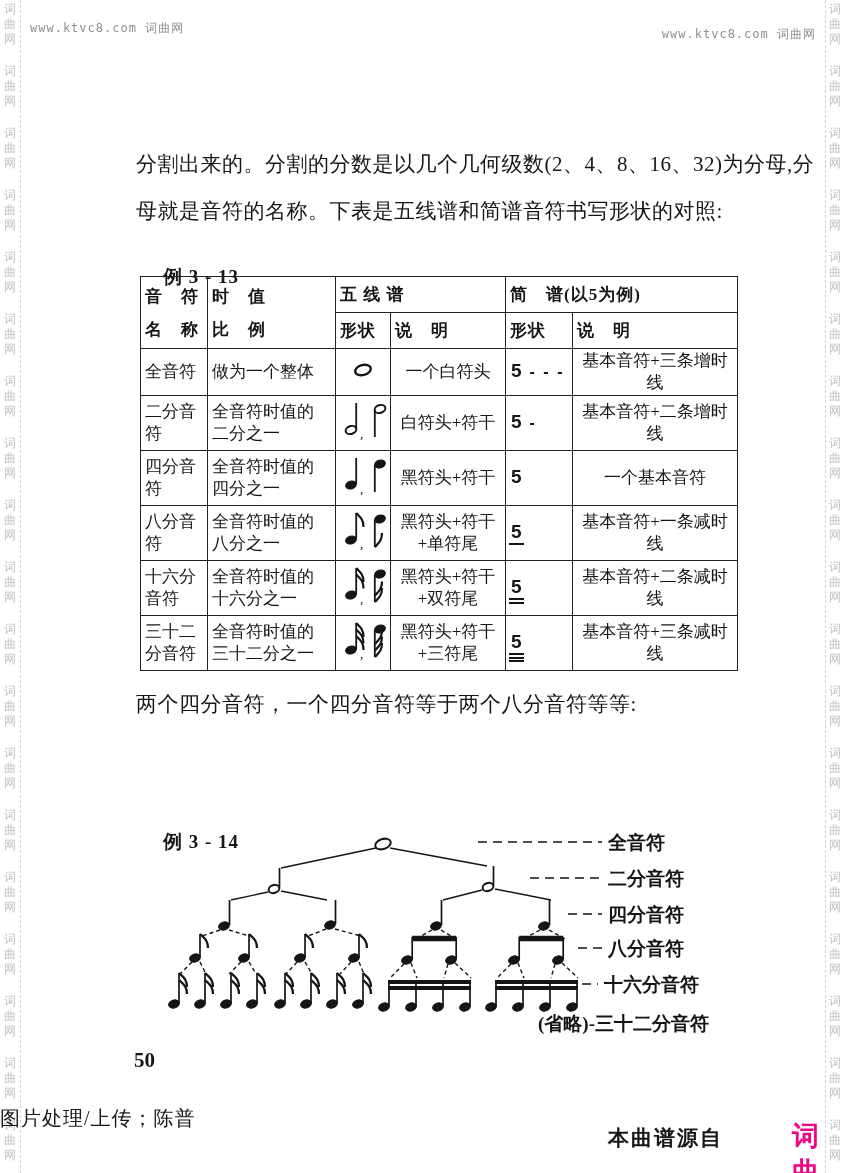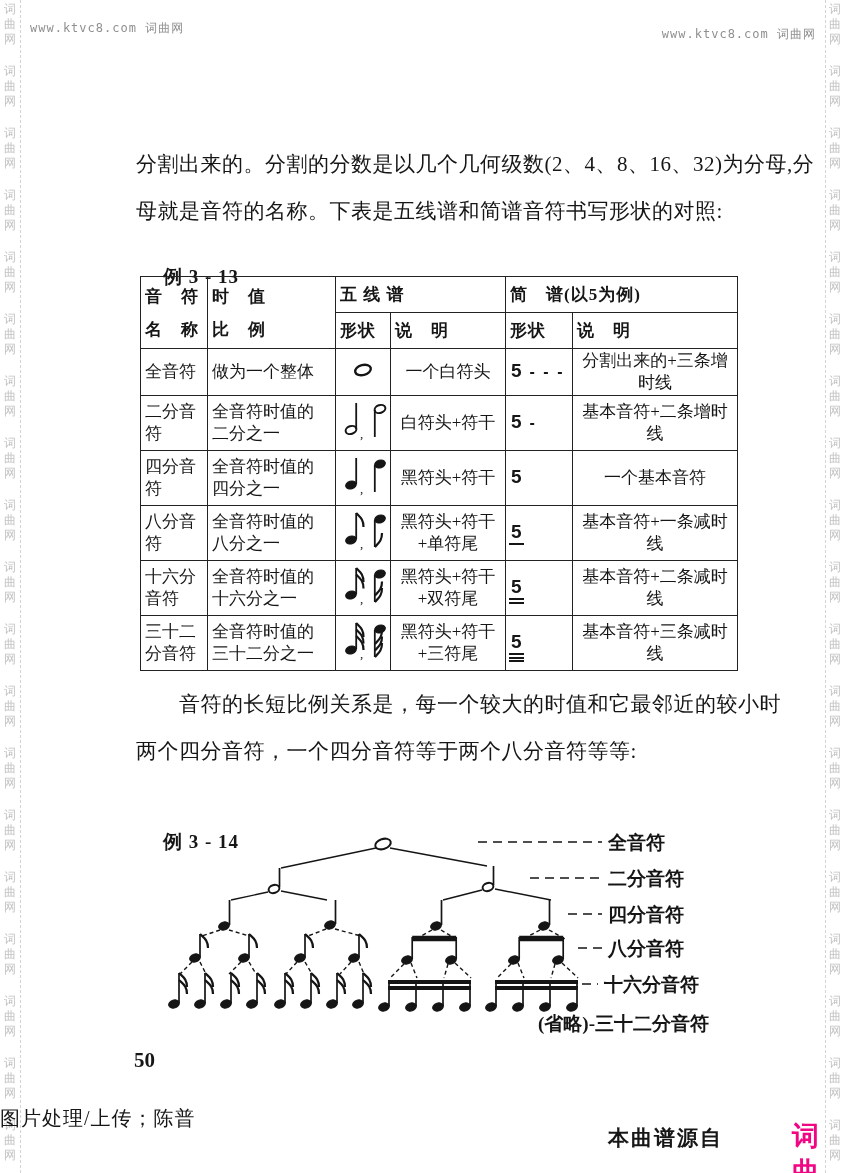--- a/index.html
+++ b/index.html
@@ -254,21 +254,21 @@
     </thead>
     <tbody>
         <tr style="height: 37px;">
           <td class="c-name">全音符</td>
           <td class="c-val">做为一个整体</td>
           <td class="c-sshape"><svg width="44" height="30" viewBox="0 0 44 30">
               <ellipse cx="22" cy="16" rx="8" ry="5" fill="none" stroke="#151515" stroke-width="2.4" transform="rotate(-15 22 16)"></ellipse>
             </svg></td>
           <td class="c-sdesc">一个白符头</td>
           <td class="c-jshape"><span class="jp-num">5</span><span class="jp-dash">- - -</span></td>
-          <td class="c-jdesc">分割出来的+三条增时线</td>
+          <td class="c-jdesc">基本音符+三条增时线</td>
         </tr>
         <tr style="height: 52px;">
           <td class="c-name">二分音符</td>
           <td class="c-val">全音符时值的
 二分之一</td>
           <td class="c-sshape"><svg width="52" height="46" viewBox="0 0 52 46">
               <ellipse cx="11" cy="33" rx="5.5" ry="3.9" fill="#fff" stroke="#151515" stroke-width="2" transform="rotate(-18 11 33)"></ellipse>
               <line x1="16.2" y1="32" x2="16.2" y2="6" stroke="#151515" stroke-width="1.8"></line>
               <text x="20" y="41" font-size="13" fill="#151515">,</text>
               <ellipse cx="40" cy="12" rx="5.5" ry="3.9" fill="#fff" stroke="#151515" stroke-width="2" transform="rotate(-18 40 12)"></ellipse>
@@ -351,21 +351,20 @@
           <td class="c-sdesc">黑符头+符干
 +三符尾</td>
           <td class="c-jshape"><span class="jp-num">5<i style="bottom: -3px;"></i><i style="bottom: -6.5px;"></i><i style="bottom: -10px;"></i></span></td>
           <td class="c-jdesc">基本音符+三条减时线</td>
         </tr>
       </tbody>
   </table>
 </div>
 
 <div class="abs" style="left:136px;top:688px;">
-  <div class="bodyline indent">音符的长短比例关系是，每一个较大的时值和它最邻近的较小时</div>
   <div class="bodyline">两个四分音符，一个四分音符等于两个八分音符等等:</div>
 </div>
 
 <div class="abs exlabel" style="left:163px;top:801px;">例 3 - 14</div>
 
 <svg id="tree-svg" class="abs" style="left:130px;top:822px;" width="660" height="235" viewBox="0 0 660 235">
   <text x="478" y="27" class="dlabel">全音符</text>
   <text x="478" y="63" class="dlabel">二分音符</text>
   <text x="478" y="99" class="dlabel">四分音符</text>
   <text x="478" y="133" class="dlabel">八分音符</text>

